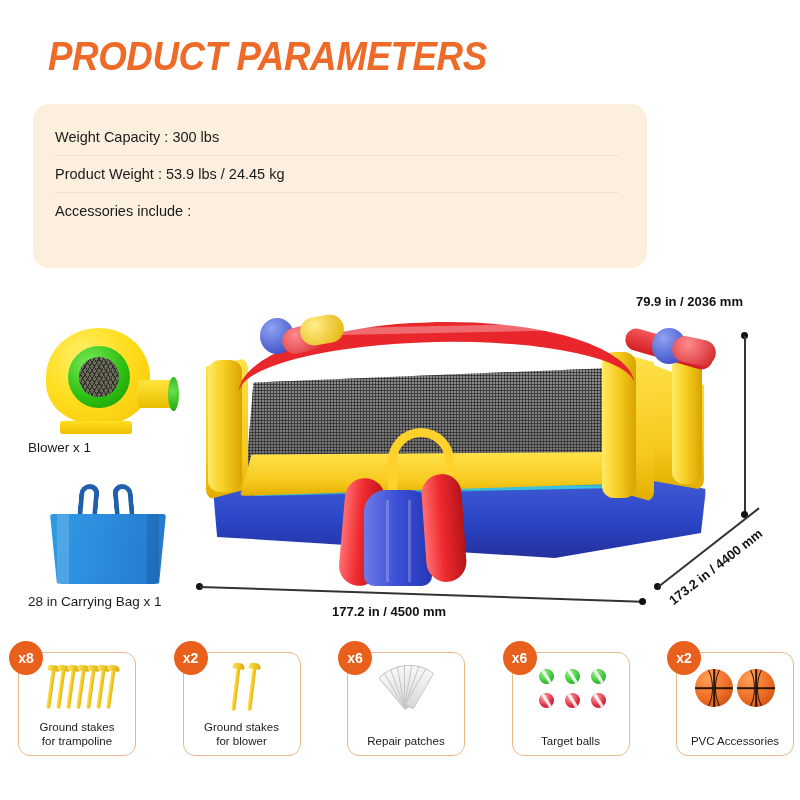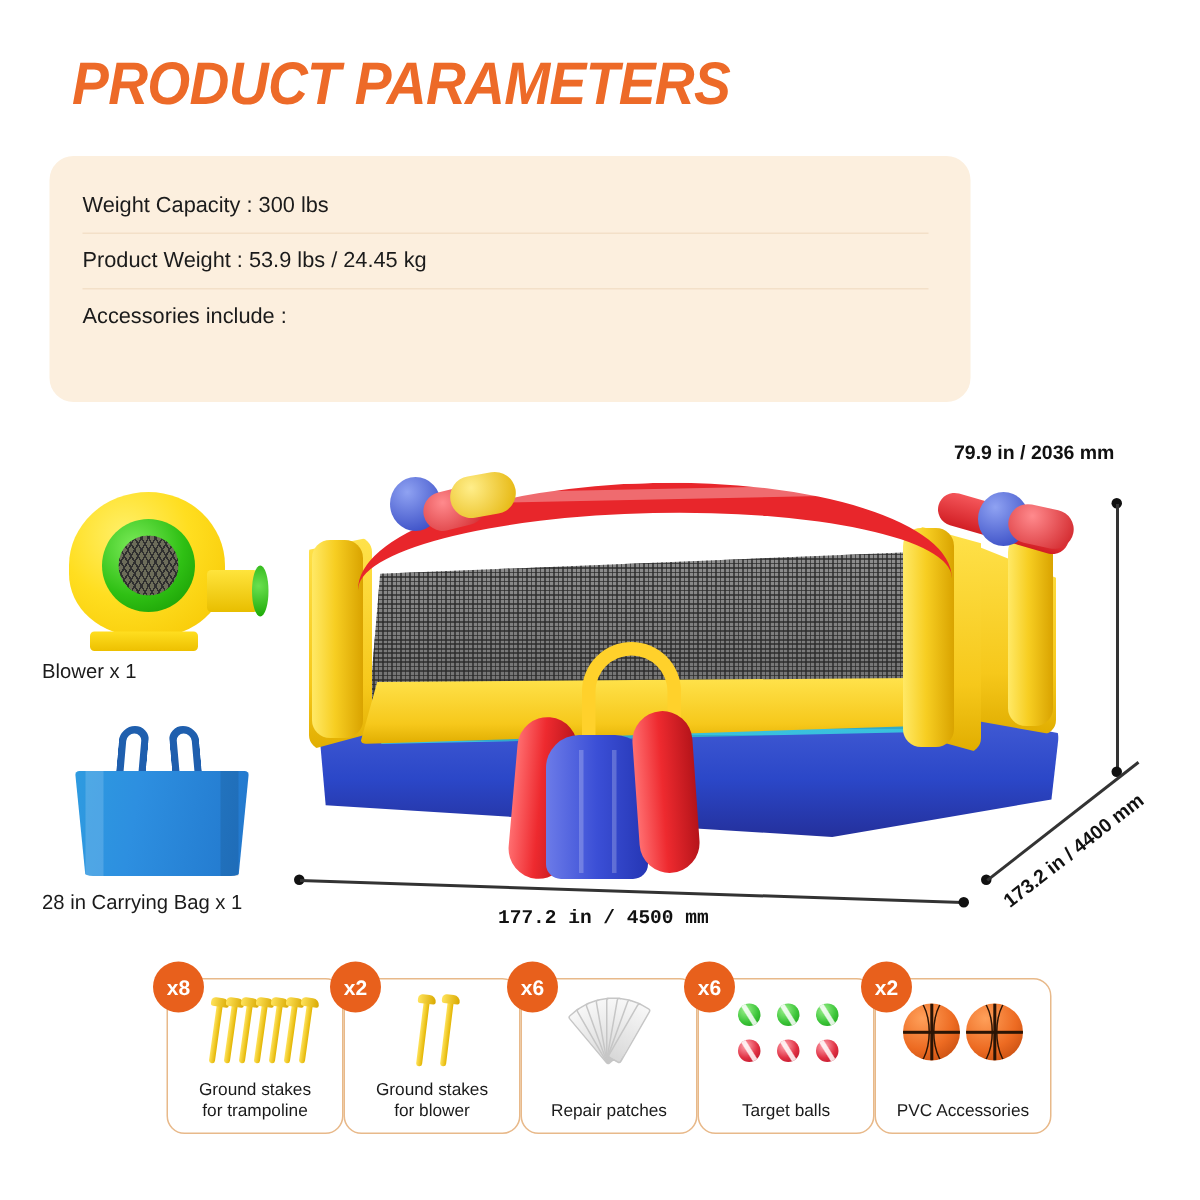--- a/index.html
+++ b/index.html
@@ -208,21 +208,21 @@
   .slide-blue::before { left: 22px; }
   .slide-blue::after  { left: 44px; }
 
   
   .dim-label { position: absolute; font-size: 13px; font-weight: 700; color: #111; white-space: nowrap; }
   .dim-dot { position: absolute; width: 7px; height: 7px; background: #111; border-radius: 50%; }
   .dim-line { position: absolute; background: #333; }
 
   
   .cards { position: absolute; left: 18px; top: 652px; width: 776px; height: 116px;
-           display: flex; justify-content: center; }
+           display: flex; justify-content: space-between; }
   .card {
     position: relative; width: 118px; height: 104px;
     border: 1.5px solid #E8B98A; border-radius: 12px; background: #fff;
   }
   .badge {
     position: absolute; left: -10px; top: -12px;
     width: 34px; height: 34px; border-radius: 50%;
     background: #E8601C; color: #fff;
     font-size: 14px; font-weight: 700;
     display: flex; align-items: center; justify-content: center;
@@ -362,21 +362,21 @@
   </div>
 
   <div class="dim-label" style="left:636px; top:294px;">79.9 in / 2036 mm</div>
   <div class="dim-dot" style="left:741px; top:332px;"></div>
   <div class="dim-line" style="left:744px; top:336px; width:1.5px; height:178px;"></div>
   <div class="dim-dot" style="left:741px; top:511px;"></div>
 
   <div class="dim-dot" style="left:196px; top:583px;"></div>
   <div class="dim-line" style="left:200px; top:586px; width:442px; height:1.5px; transform:rotate(1.9deg); transform-origin:left center;"></div>
   <div class="dim-dot" style="left:639px; top:598px;"></div>
-  <div class="dim-label" style="left:332px; top:604px;font-family:Liberation Mono, monospace;">177.2 in / 4500 mm</div>
+  <div class="dim-label" style="left:332px; top:604px;">177.2 in / 4500 mm</div>
 
   <div class="dim-dot" style="left:654px; top:583px;"></div>
   <div class="dim-line" style="left:658px; top:586px; width:128px; height:1.5px; transform:rotate(-38deg); transform-origin:left center;"></div>
   <div class="dim-label" style="left:666px; top:596px; transform:rotate(-38deg); transform-origin:left top;">173.2 in / 4400 mm</div>
 
   <div class="cards">
 
     <div class="card">
       <div class="badge">x8</div>
       <div class="card-art">

